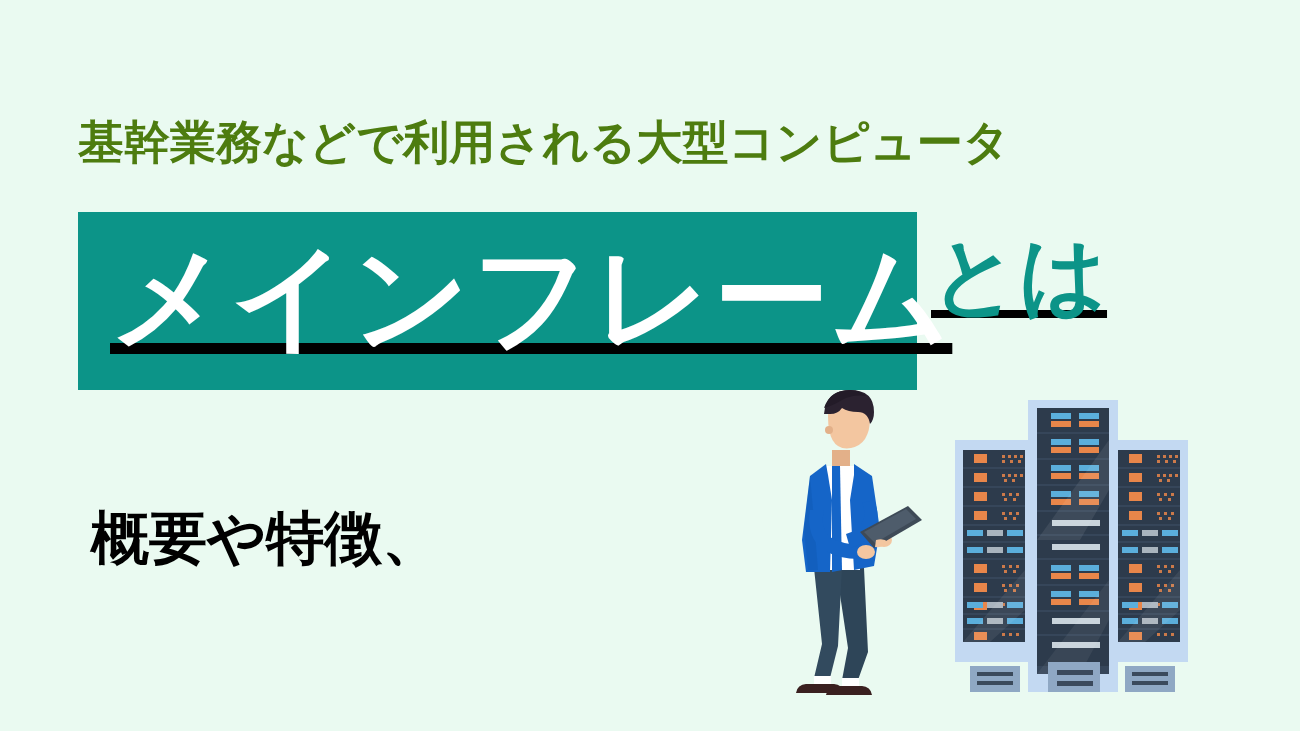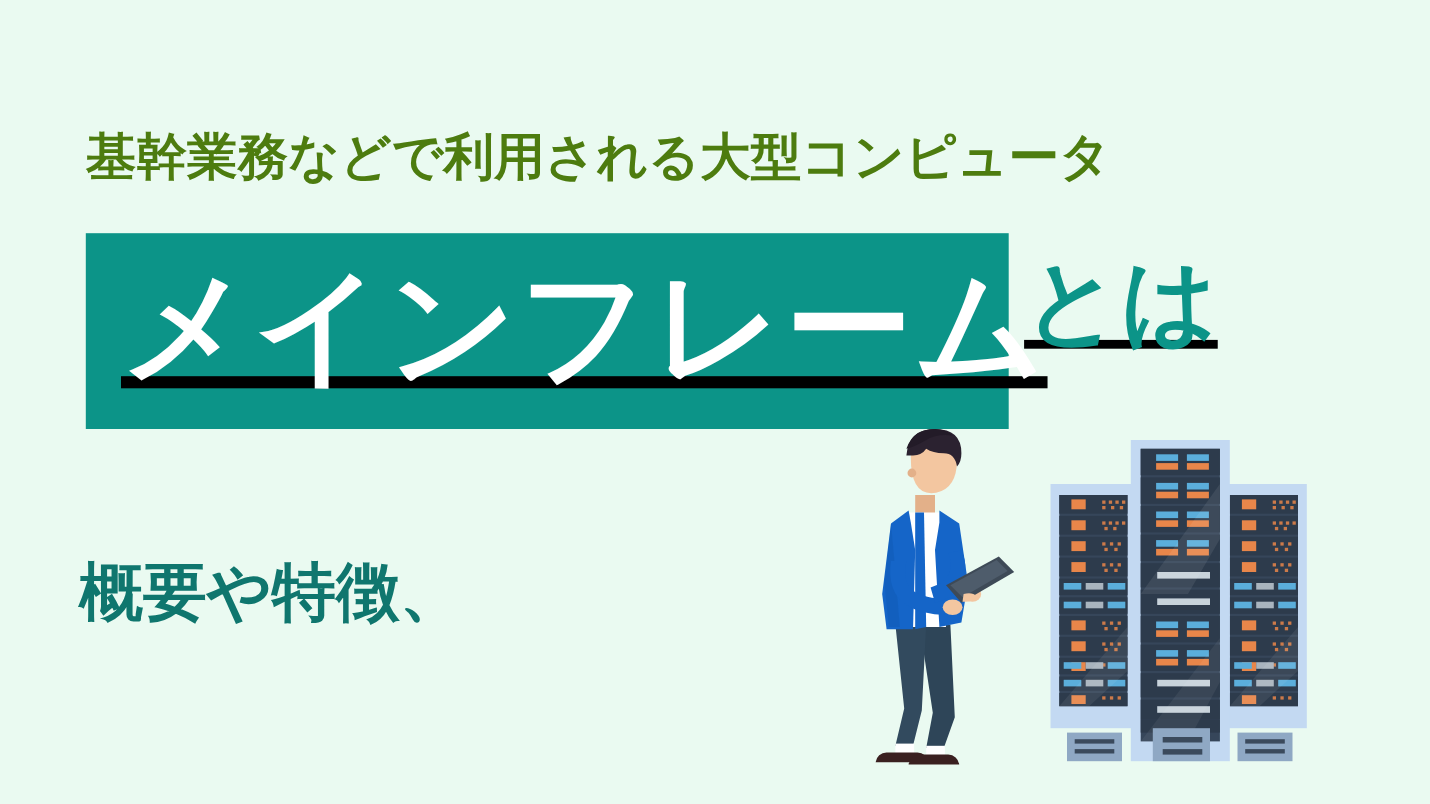--- a/index.html
+++ b/index.html
@@ -66,23 +66,23 @@
     font-size: 86px;
     font-weight: 700;
     line-height: 1;
     white-space: nowrap;
     margin-left: 14px;
     transform: translateY(-26px);
   }
 
   #lead {
     position: absolute;
-    left: 72px;
+    left: 91px;
     top: 496px;
-    color: #0f766e;
+    color: #000000;
     font-size: 58px;
     font-weight: 700;
     line-height: 1.45;
     white-space: nowrap;
   }
   #lead div { white-space: nowrap; }
 
   
   #illus {
     position: absolute;

